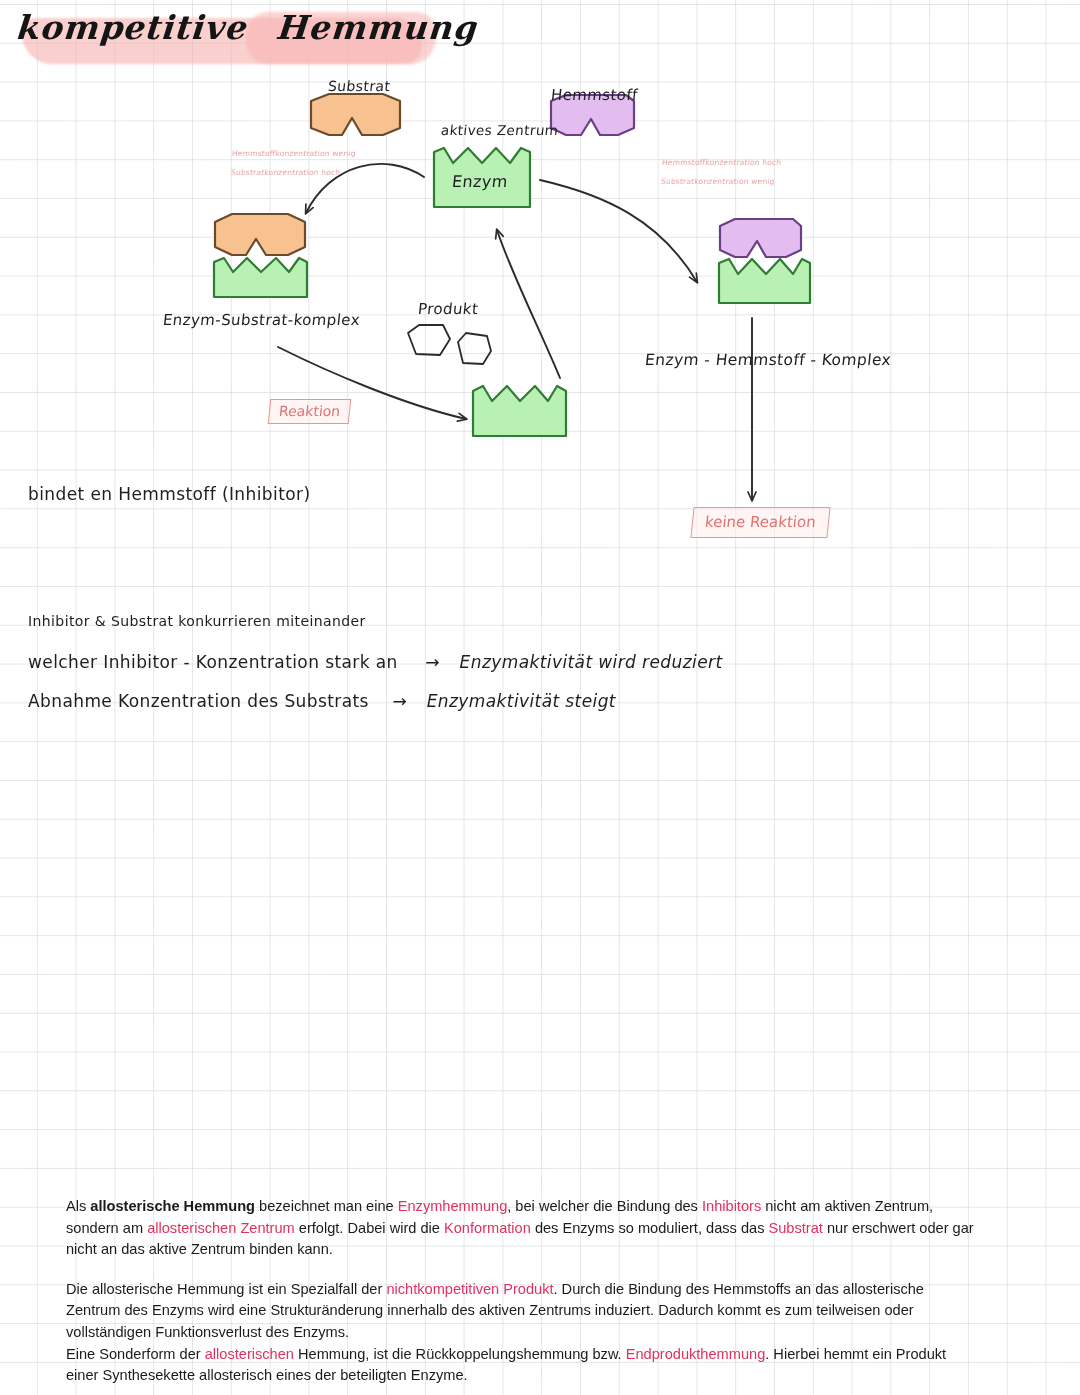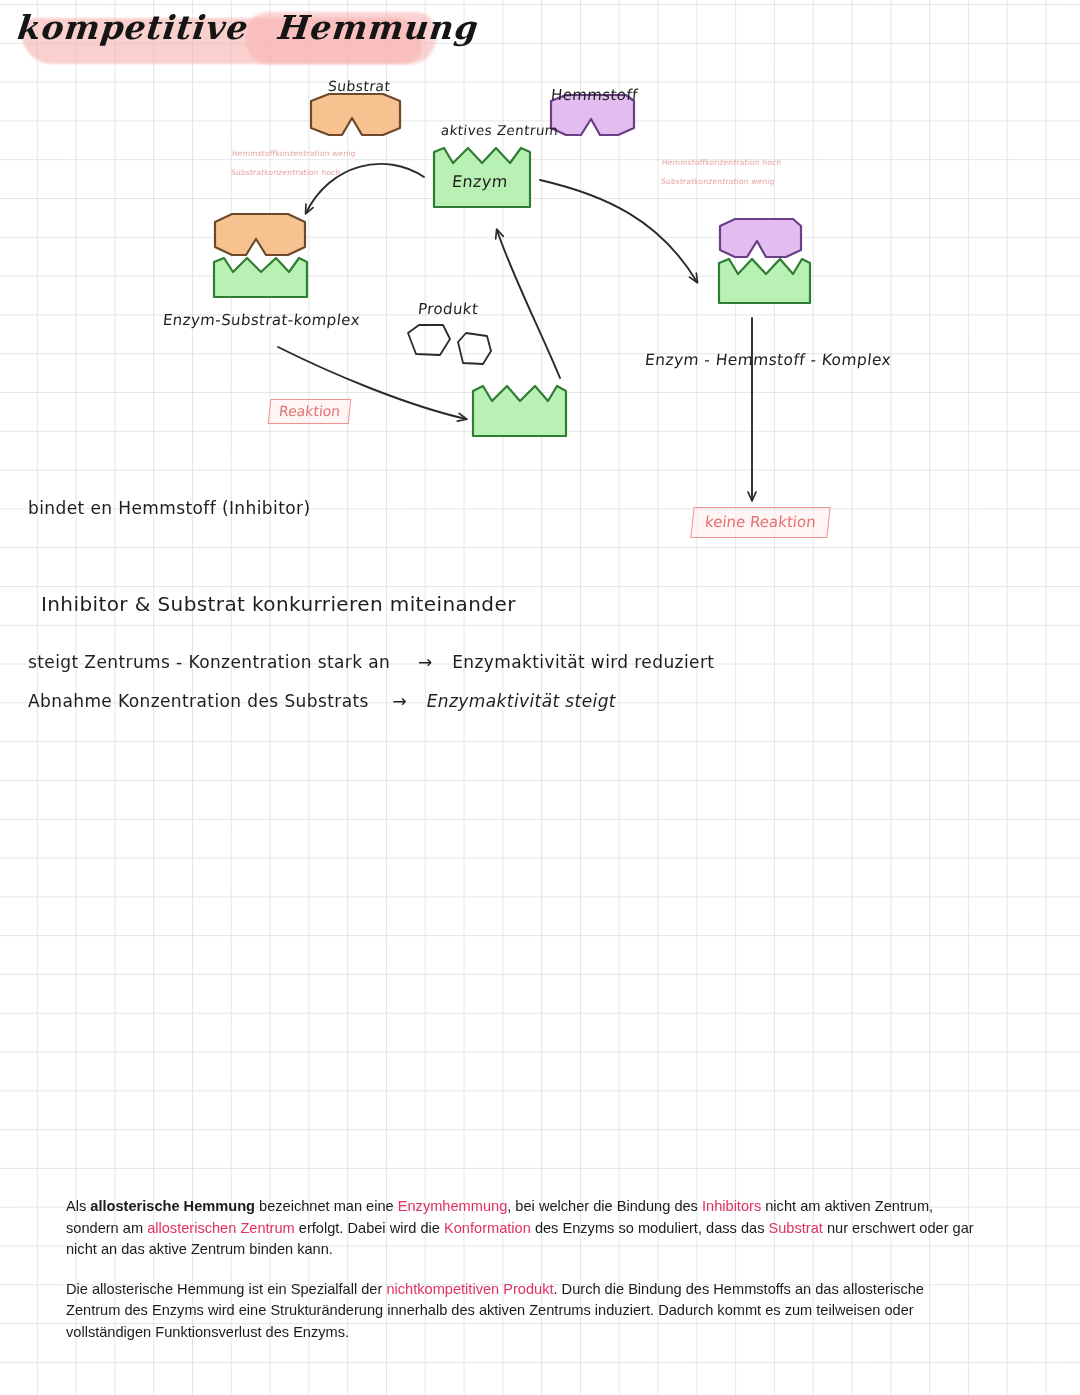--- a/index.html
+++ b/index.html
@@ -197,44 +197,45 @@
   <div class="redfaint" style="left:232px; top:149px;">Hemmstoffkonzentration wenig</div>
   <div class="redfaint" style="left:231px; top:168px;">Substratkonzentration hoch</div>
 
   <div class="redfaint" style="left:662px; top:158px;">Hemmstoffkonzentration hoch</div>
   <div class="redfaint" style="left:661px; top:177px;">Substratkonzentration wenig</div>
 
   <div class="redbox" style="left:269px; top:399px;">Reaktion</div>
 
   <div class="redbox" style="left:692px; top:507px; font-size:15px; padding:5px 12px 6px 12px;">keine Reaktion</div>
 
-  <div class="hand" style="left:28px; top:498px; font-size:17px;">bindet en Hemmstoff (Inhibitor)</div>
-
-
-
-  <div class="hand" style="left:28px; top:592px; font-size:20px;margin-left:13px;">Inhibitor &amp; Substrat konkurrieren miteinander</div>
+  <div class="hand" style="left:28px; top:484px; font-size:17px;">bindet en Hemmstoff (Inhibitor)</div>
+
+
+
+  <div class="hand" style="left:28px; top:613px; font-size:14px;">Inhibitor &amp; Substrat konkurrieren miteinander</div>
 
   <div class="hand" style="left:28px; top:652px; font-size:17px;">
-    <span>steigt Zentrums - Konzentration stark an</span>
+    <span>welcher Inhibitor - Konzentration stark an</span>
     <span style="display:inline-block;width:16px;"></span>
     <span>→</span>
     <span style="display:inline-block;width:8px;"></span>
-    <span style="">Enzymaktivität wird reduziert</span>
+    <span style="font-style:italic;">Enzymaktivität wird reduziert</span>
   </div>
 
   <div class="hand" style="left:28px; top:691px; font-size:17px;">
     <span>Abnahme Konzentration des Substrats</span>
     <span style="display:inline-block;width:12px;"></span>
     <span>→</span>
     <span style="display:inline-block;width:8px;"></span>
     <span style="font-style:italic;text-align:center;">Enzymaktivität steigt</span>
   </div>
 
 </div>
 
 <div id="printed">
 
   <p><span>Als </span><span class="bd">allosterische Hemmung</span><span> bezeichnet man eine </span><span class="hl">Enzymhemmung</span><span>, bei welcher die Bindung des </span><span class="hl">Inhibitors</span><span> nicht am aktiven Zentrum, sondern am </span><span class="hl">allosterischen Zentrum</span><span> erfolgt. Dabei wird die </span><span class="hl">Konformation</span><span> des Enzyms so moduliert, dass das </span><span class="hl">Substrat</span><span> nur erschwert oder gar nicht an das aktive Zentrum binden kann.</span></p>
 
   <p style="margin-bottom:0;"><span>Die allosterische Hemmung ist ein Spezialfall der </span><span class="hl">nichtkompetitiven Produkt</span><span>. Durch die Bindung des Hemmstoffs an das allosterische Zentrum des Enzyms wird eine Strukturänderung innerhalb des aktiven Zentrums induziert. Dadurch kommt es zum teilweisen oder vollständigen Funktionsverlust des Enzyms.</span></p>
 
+  <p><span>Eine Sonderform der </span><span class="hl">allosterischen</span><span> Hemmung, ist die Rückkoppelungshemmung bzw. </span><span class="hl">Endprodukthemmung</span><span>. Hierbei hemmt ein Produkt einer Synthesekette allosterisch eines der beteiligten Enzyme.</span></p>
 
 </div>
 
 </body></html>

